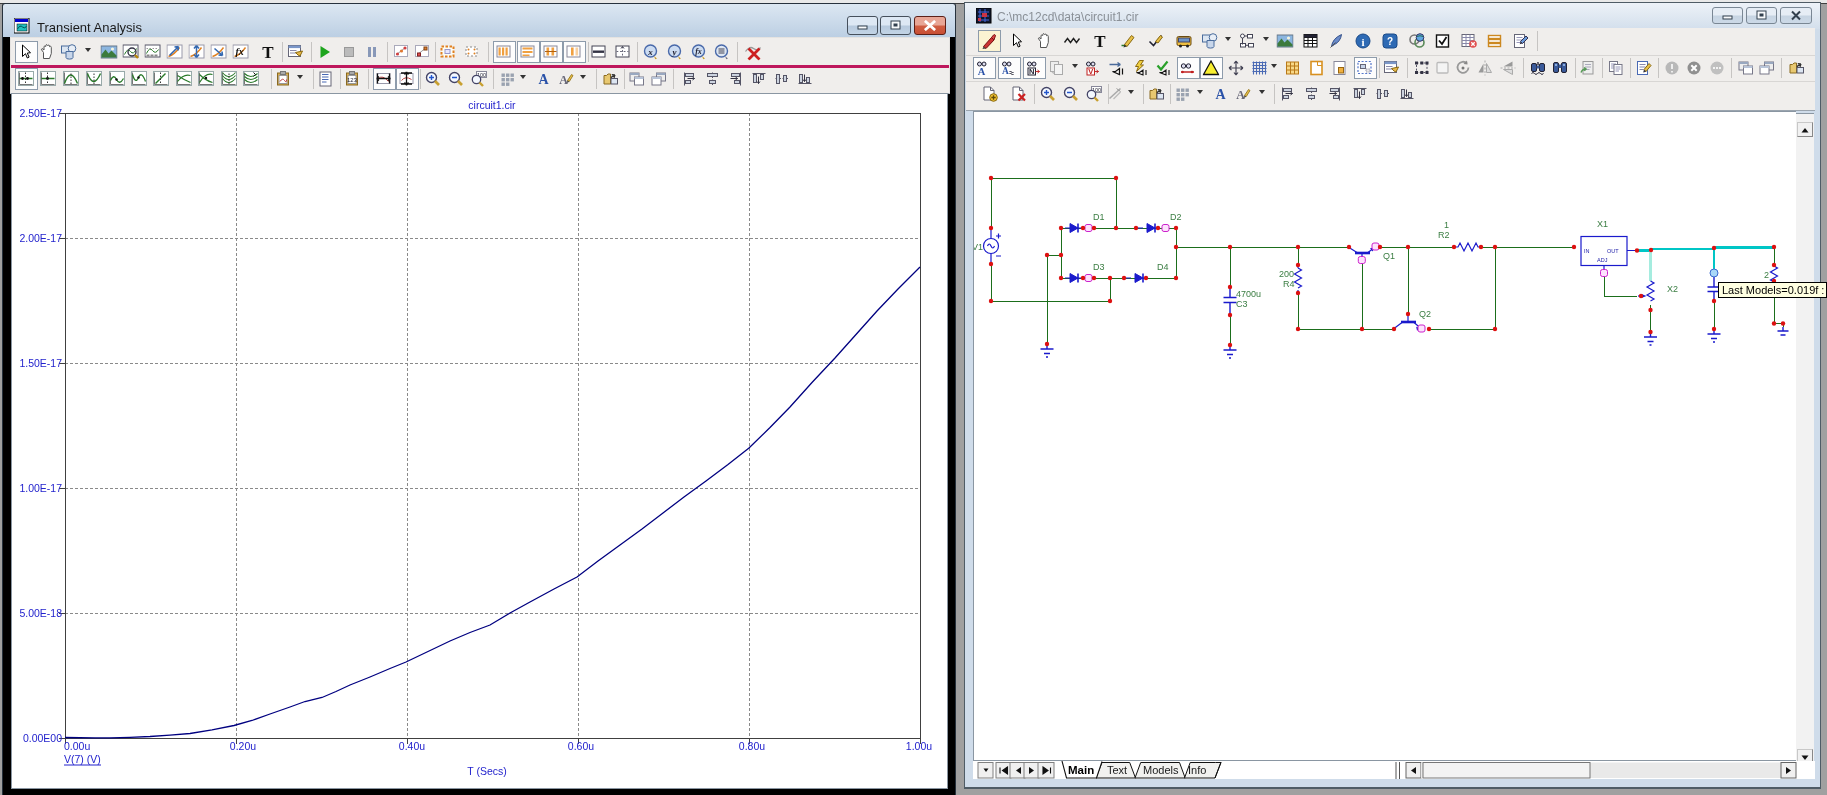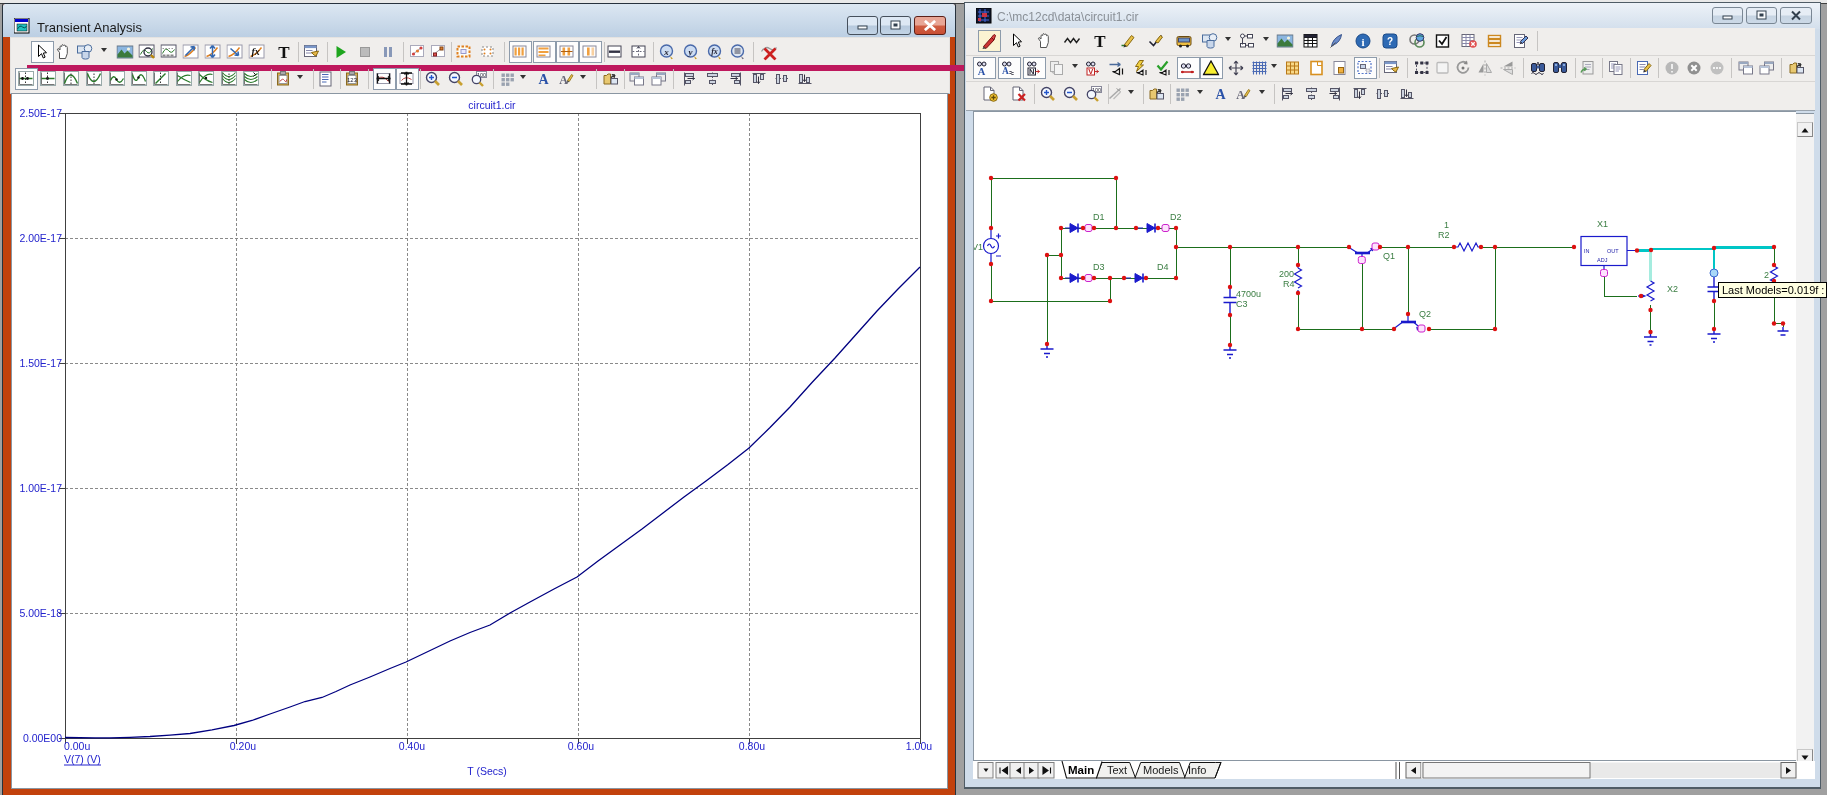--- a/index.html
+++ b/index.html
@@ -1,27 +1,27 @@
 <!DOCTYPE html>
 <html><head><meta charset="utf-8"><style>
 html,body{margin:0;padding:0;width:1827px;height:795px;overflow:hidden;background:#a0a0a0;font-family:"Liberation Sans",sans-serif;}
 #desk{position:absolute;left:0;top:0;width:1827px;height:795px;}
 #topstrip{position:absolute;left:0;top:0;width:1827px;height:3px;background:#e9e9e9;border-bottom:1px solid #3f3f3f;}
 
-#winL{position:absolute;left:2px;top:3px;width:954px;height:792px;background:#c2410c;border:1px solid #27323d;border-bottom:none;border-radius:3px 3px 0 0;box-sizing:border-box;}
+#winL{position:absolute;left:2px;top:3px;width:954px;height:792px;background:#000000;border:1px solid #27323d;border-bottom:none;border-radius:3px 3px 0 0;box-sizing:border-box;}
 #winL .tbar{position:absolute;left:0;top:0;width:100%;height:33px;background:linear-gradient(#dce7f2,#bccfe3);border-radius:2px 2px 0 0;}
 #winL .ticon{position:absolute;left:11px;top:14px;}
 #winL .ttext{position:absolute;left:34px;top:16px;font-size:13px;color:#1a1a1a;}
 .capbtn{position:absolute;top:12px;height:19px;border:1px solid #46505c;border-radius:3px;box-sizing:border-box;background:linear-gradient(#dde8f4 49%,#b6c9dd 51%,#c3d4e6);}
 .capbtn svg{display:block;margin:auto;}
 #winL .bmin{left:844px;width:31px;}
 #winL .bmax{left:877px;width:31px;}
 #winL .bclose{left:911px;width:32px;background:linear-gradient(#e8a696 48%,#cf5e43 52%,#c94f34);border-color:#5c2018;}
 #tbL{position:absolute;left:7px;top:33px;width:940px;height:57px;background:#f0eeec;border:1px solid #e5e3e1;border-bottom:1px solid #9aa4ae;box-sizing:border-box;}
-#tbL1{position:absolute;left:16px;top:1px;width:100%;height:26px;border-bottom:6px solid #be185d;}
+#tbL1{position:absolute;left:0;top:1px;width:100%;height:26px;border-bottom:3px solid #be185d;}
 #tbL2{position:absolute;left:0;top:28px;width:100%;height:27px;}
 
 #chartc{position:absolute;left:8px;top:89px;width:937px;height:696px;background:#fff;border:1px solid #8a96a2;box-sizing:border-box;}
 
 #winR{position:absolute;left:964px;top:2px;width:857px;height:787px;background:#cfdcea;border:1px solid #4f5c66;box-sizing:border-box;}
 #winR .tbar{position:absolute;left:0;top:0;width:100%;height:26px;background:linear-gradient(#edf2f8,#d3dfec);}
 #winR .ticon{position:absolute;left:11px;top:5px;}
 #winR .ttext{position:absolute;left:32px;top:7px;font-size:12px;color:#8a9097;}
 #winR .bmin{left:747px;width:31px;top:4px;height:17px;background:linear-gradient(#e6edf5 49%,#c6d4e2 51%,#ccd9e7);border-color:#7a8794;}
 #winR .bmax{left:781px;width:31px;top:4px;height:17px;background:linear-gradient(#e6edf5 49%,#c6d4e2 51%,#ccd9e7);border-color:#7a8794;}

